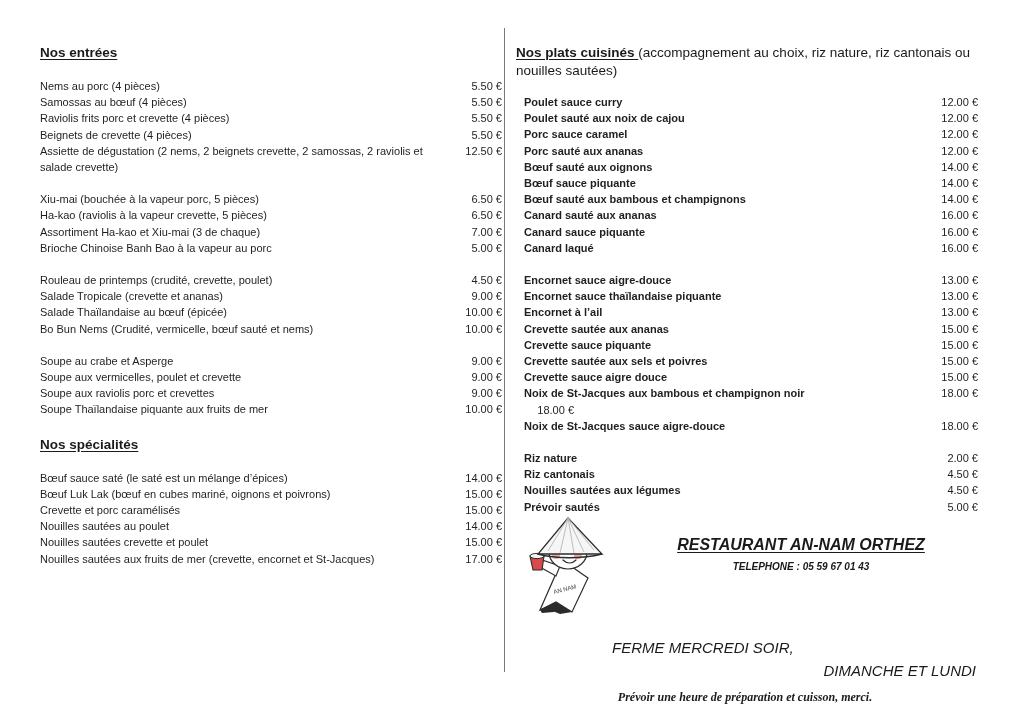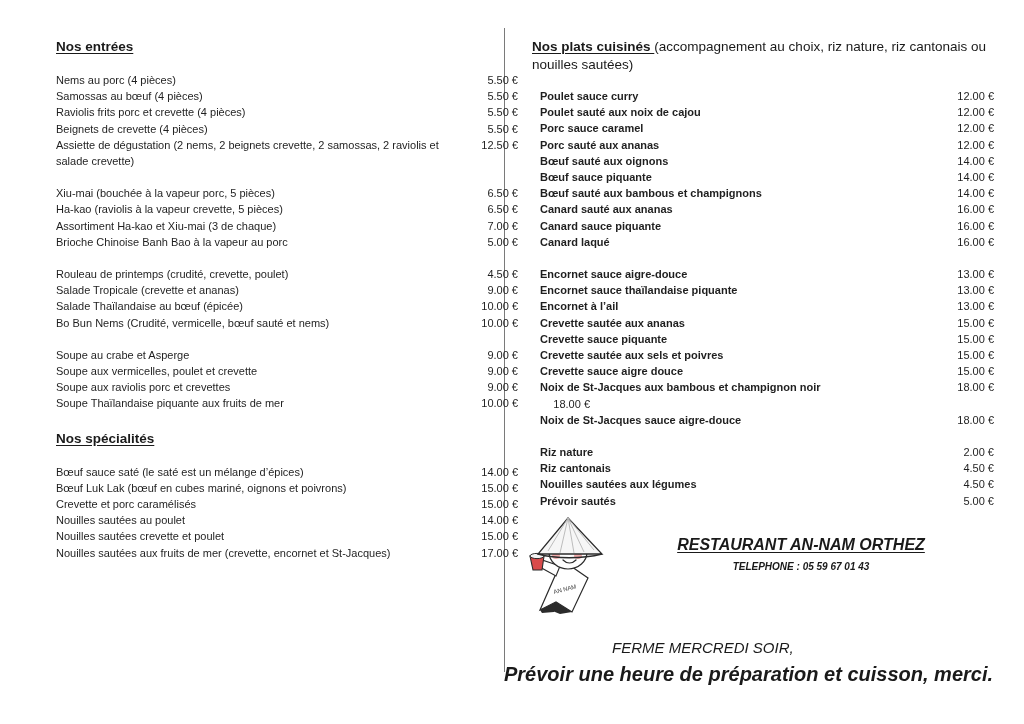--- a/index.html
+++ b/index.html
@@ -26,22 +26,21 @@
     position: absolute;
     left: 504px;
     top: 28px;
     width: 1px;
     height: 644px;
     background: #7a7a7a;
   }
 
   .col {
     position: absolute;
-    top: 38px;
-    margin-left: 16px;
+    top: 44px;
   }
   .col-left  { left: 40px;  width: 462px; }
   .col-right { left: 516px; width: 462px; }
 
   .section-head {
     font-size: 13.5px;
     font-weight: bold;
     line-height: 18px;
     margin: 0 0 0 0;
     color: #1a1a1a;
@@ -126,27 +125,28 @@
     font-size: 15px;
     font-weight: normal;
     font-style: italic;
     line-height: 23px;
     white-space: nowrap;
   }
   .closing-line.l1 { text-align: left;  padding-left: 56px; }
   .closing-line.l2 { text-align: right; padding-right: 10px; }
   .notice {
     margin-top: 4px;
-    font-size: 20px;
+    font-size: 12px;
     font-weight: bold;
     font-style: italic;
     line-height: 23px;
     text-align: center;
     white-space: nowrap;
     margin-left: -52px;
+    font-family: Liberation Serif, serif;
   }
 </style>
 </head>
 <body>
 
 <div class="page">
 
   <div class="divider"></div>
 
   <div class="col col-left">
@@ -424,18 +424,19 @@
       </div>
 
       <div class="brand-text">
         <div class="brand-name">RESTAURANT AN-NAM ORTHEZ</div>
         <div class="brand-phone">TELEPHONE : 05 59 67 01 43</div>
       </div>
     </div>
 
     <div class="closing">
       <div class="closing-line l1">FERME MERCREDI SOIR,</div>
+      <div class="closing-line l2">DIMANCHE ET LUNDI</div>
       <div class="notice">Prévoir une heure de préparation et cuisson, merci.</div>
     </div>
 
   </div>
 
 </div>
 
 </body></html>

